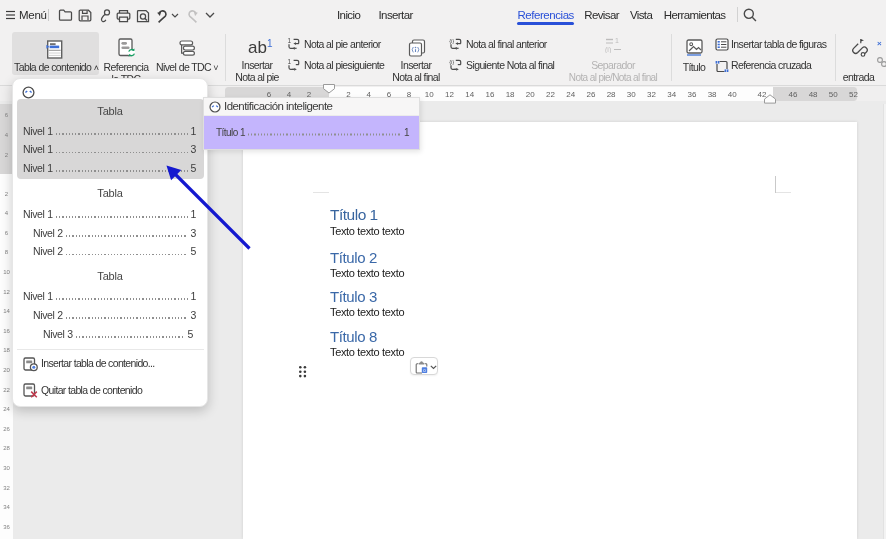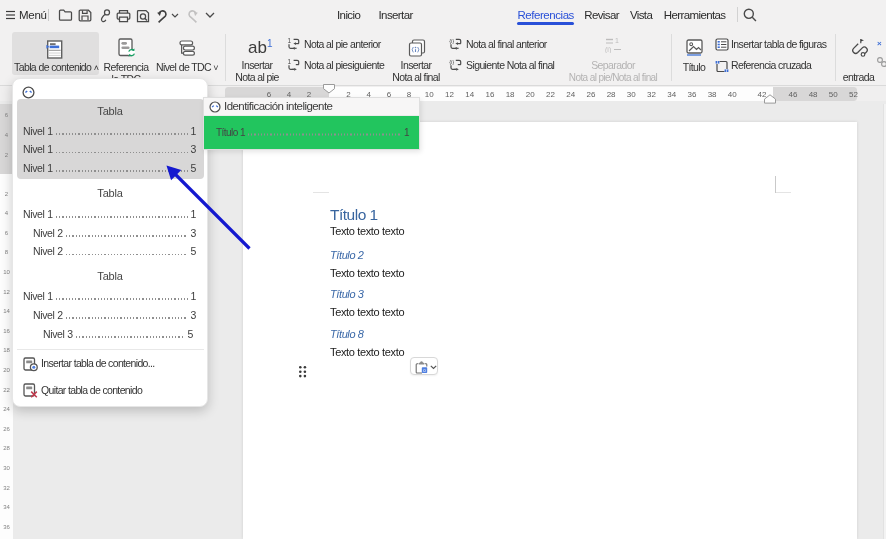--- a/index.html
+++ b/index.html
@@ -21,32 +21,32 @@
   #hruler{left:225px;top:87px;width:632px;height:14px;background:#fdfdfd;border-radius:3px;}
   .hgrey{position:absolute;top:0;height:14px;background:#d8d7d7;}
   .rnum{position:absolute;font-size:8px;color:#616161;transform:translateX(-50%);top:3px;}
   #vruler{left:0;top:104px;width:13px;height:435px;background:#fdfdfd;}
   .vgrey{position:absolute;left:0;width:13px;background:#d8d7d7;}
   .vnum{position:absolute;font-size:6px;color:#848484;left:50%;transform:translate(-50%,-50%);}
   
   #page{left:243px;top:122px;width:614px;height:417px;background:#fff;box-shadow:0 0 3px rgba(0,0,0,0.12);}
   .corner{position:absolute;width:16px;height:17px;}
   .h1{position:absolute;font-size:15.5px;letter-spacing:-0.5px;color:#38659f;}
-  .h2{position:absolute;font-size:11px;letter-spacing:-0.4px;font-style:italic;color:#3a68a8;}
+  .h2{position:absolute;font-size:15px;letter-spacing:-0.4px;color:#3a68a8;}
   .btxt{position:absolute;font-size:11px;letter-spacing:-0.35px;color:#1a1a1a;}
   
   #panel{left:12px;top:78px;width:196px;height:329px;background:#fff;border-radius:8px;box-shadow:0 4px 12px rgba(0,0,0,0.20);border:1px solid #e6e6e6;box-sizing:border-box;}
   #psel{position:absolute;left:4px;top:20px;width:187px;height:80px;background:#d8d7d7;border-radius:4px;}
   .ptit{position:absolute;left:0;width:100%;text-align:center;font-size:11px;letter-spacing:-0.2px;color:#474747;transform:translateY(-50%);}
   .prow{position:absolute;left:0;width:100%;transform:translateY(-50%);display:flex;align-items:baseline;font-size:10.5px;letter-spacing:-0.35px;color:#3d3d3d;box-sizing:border-box;}
   .prow .lead{flex:1;height:1.4px;margin:0 3px 2px 3px;align-self:flex-end;background-image:repeating-linear-gradient(to right,#8f8f8f 0 1.2px,transparent 1.2px 3.2px);}
   .prow .num{text-align:right;}
   .pitem{position:absolute;font-size:10.5px;letter-spacing:-0.65px;color:#333;transform:translateY(-50%);}
   
-  #smart{left:203px;top:97px;width:217px;height:53px;background:#22c55e;border:1px solid #dedede;box-shadow:1px 2px 5px rgba(0,0,0,0.10);box-sizing:border-box;}
+  #smart{left:203px;top:97px;width:217px;height:53px;background:#c4b5fd;border:1px solid #dedede;box-shadow:1px 2px 5px rgba(0,0,0,0.10);box-sizing:border-box;}
   #smart .hd{position:absolute;left:0;top:0;width:100%;height:17px;background:#f7f6f6;border-bottom:1px solid #ebebeb;}
 </style></head>
 <body>
 
 <div id="topbar" class="abs">
   <svg class="tb-ic" style="left:6px;top:10px" width="9" height="10">
       <g stroke="#3c3c3c" stroke-width="1.2">
         <line x1="0" y1="1.5" x2="9" y2="1.5"></line>
         <line x1="0" y1="5" x2="9" y2="5"></line>
         <line x1="0" y1="8.5" x2="9" y2="8.5"></line>

